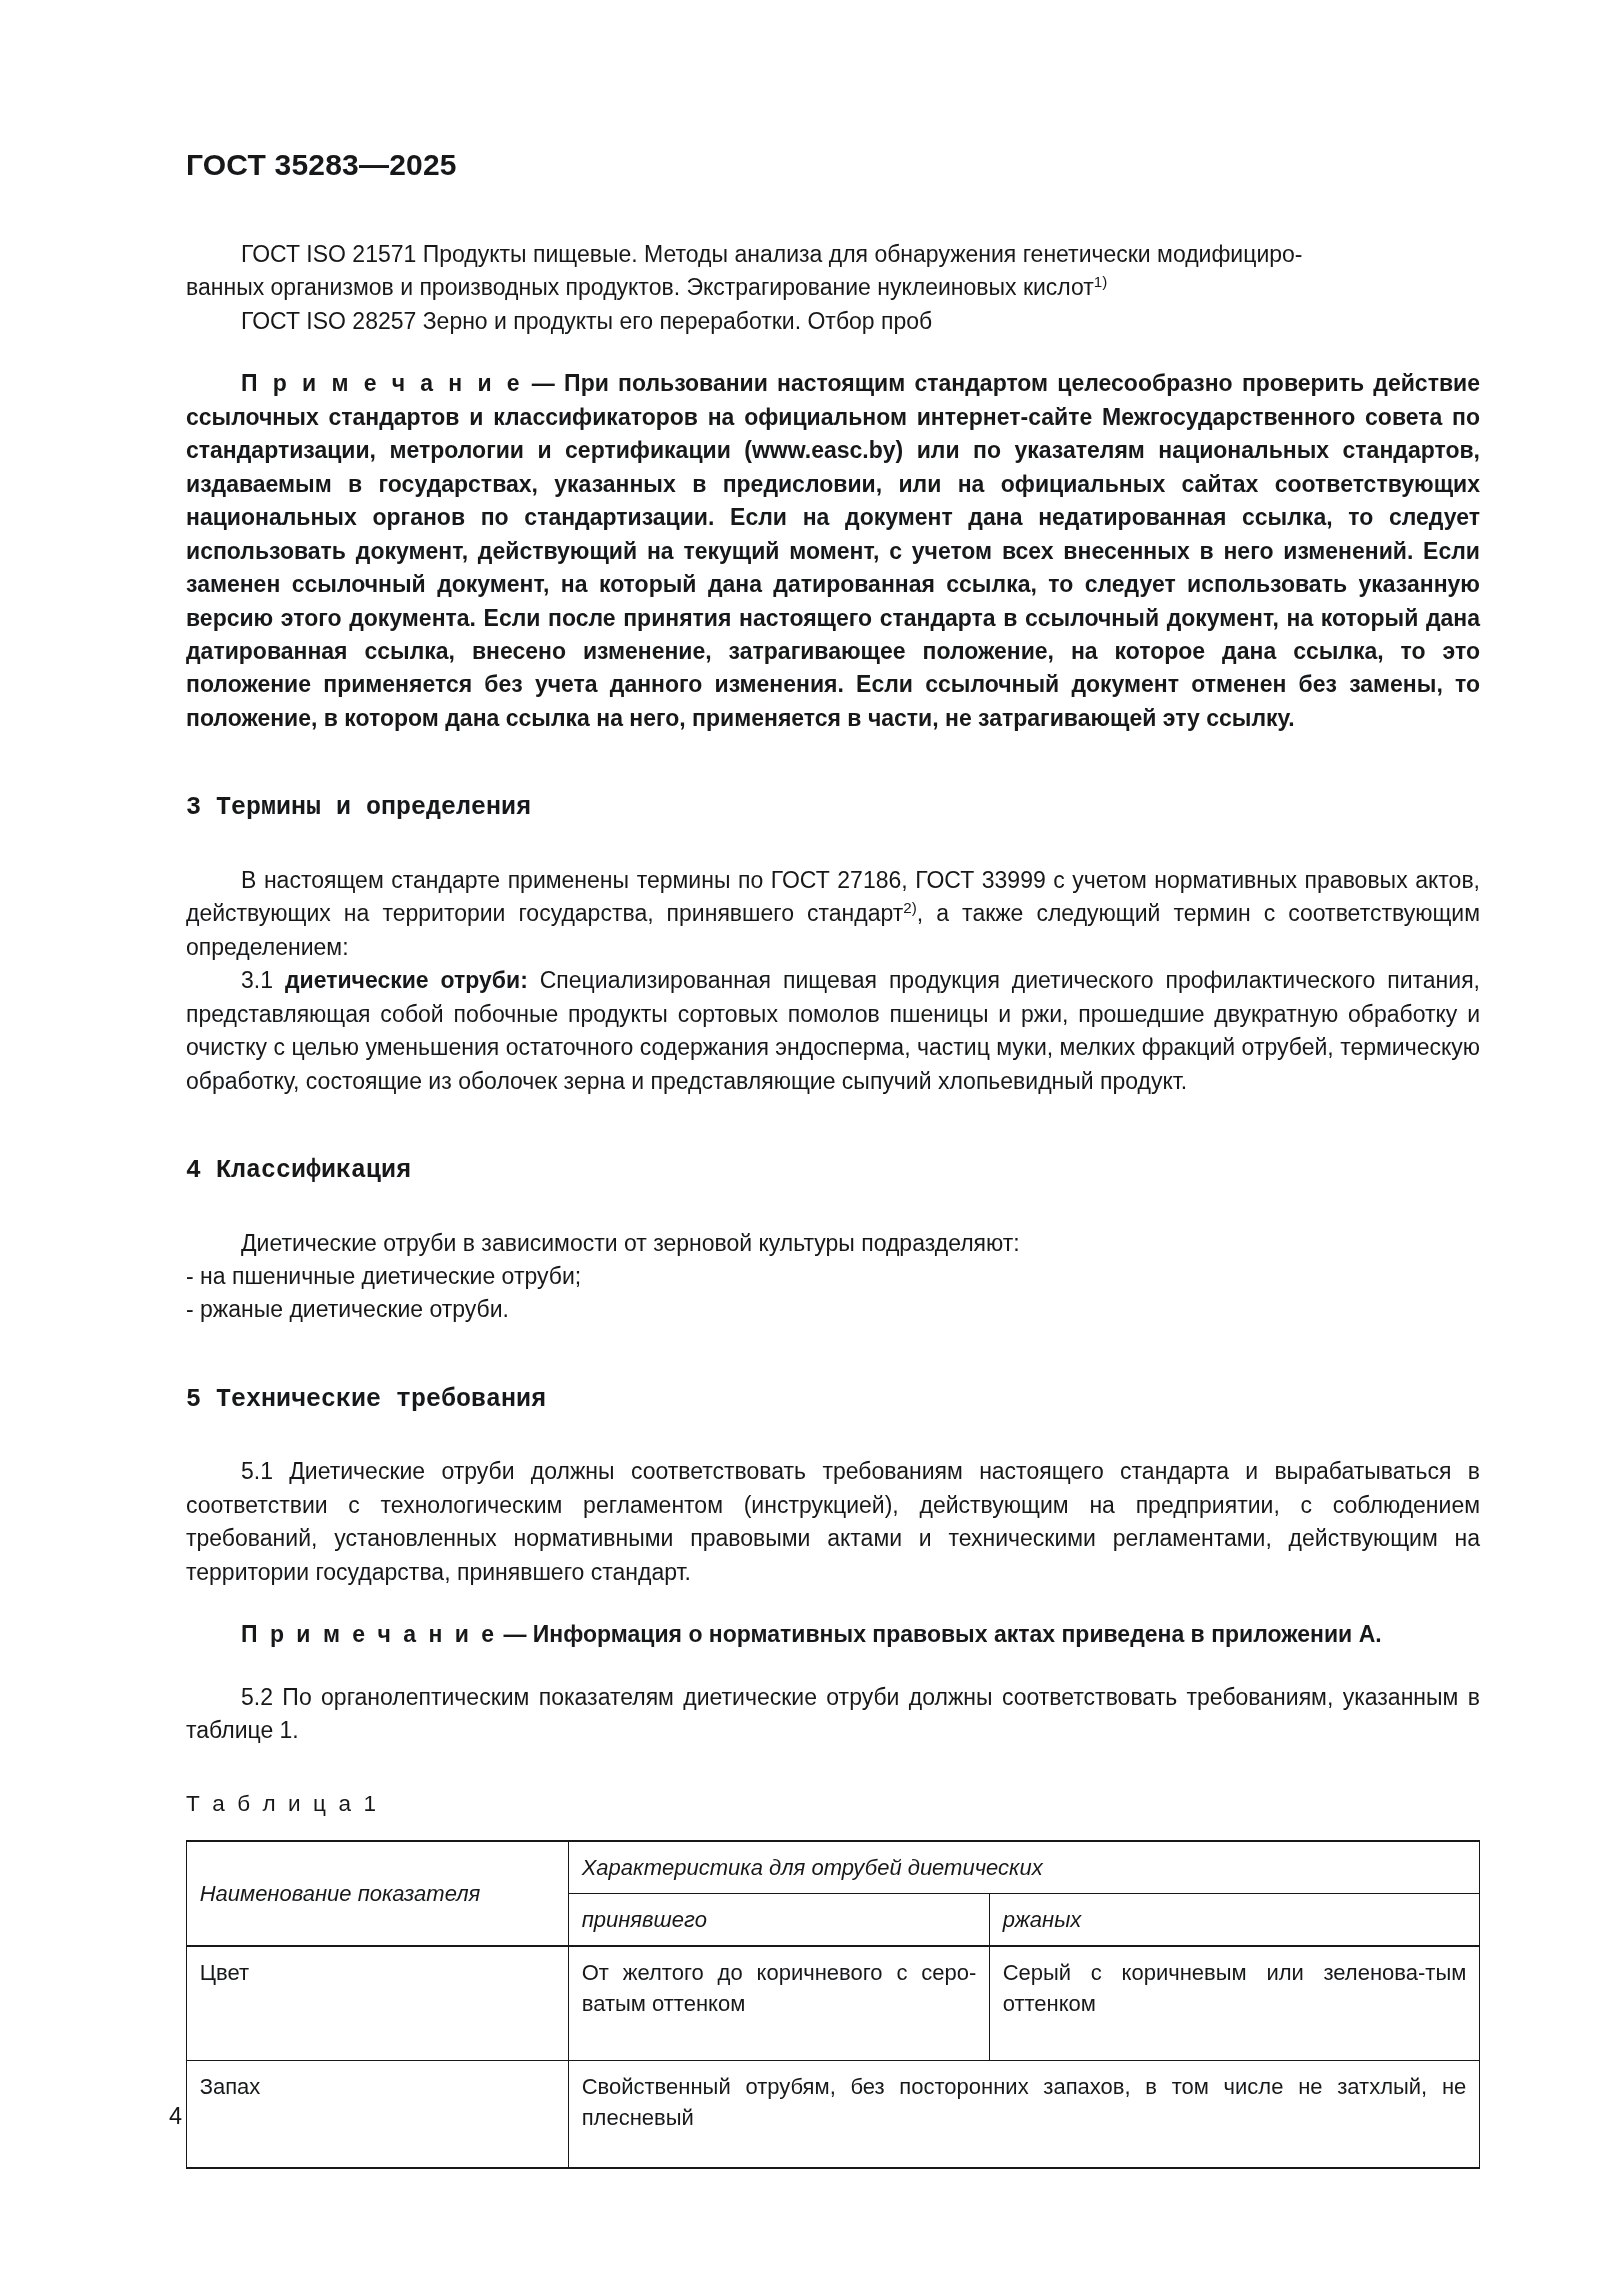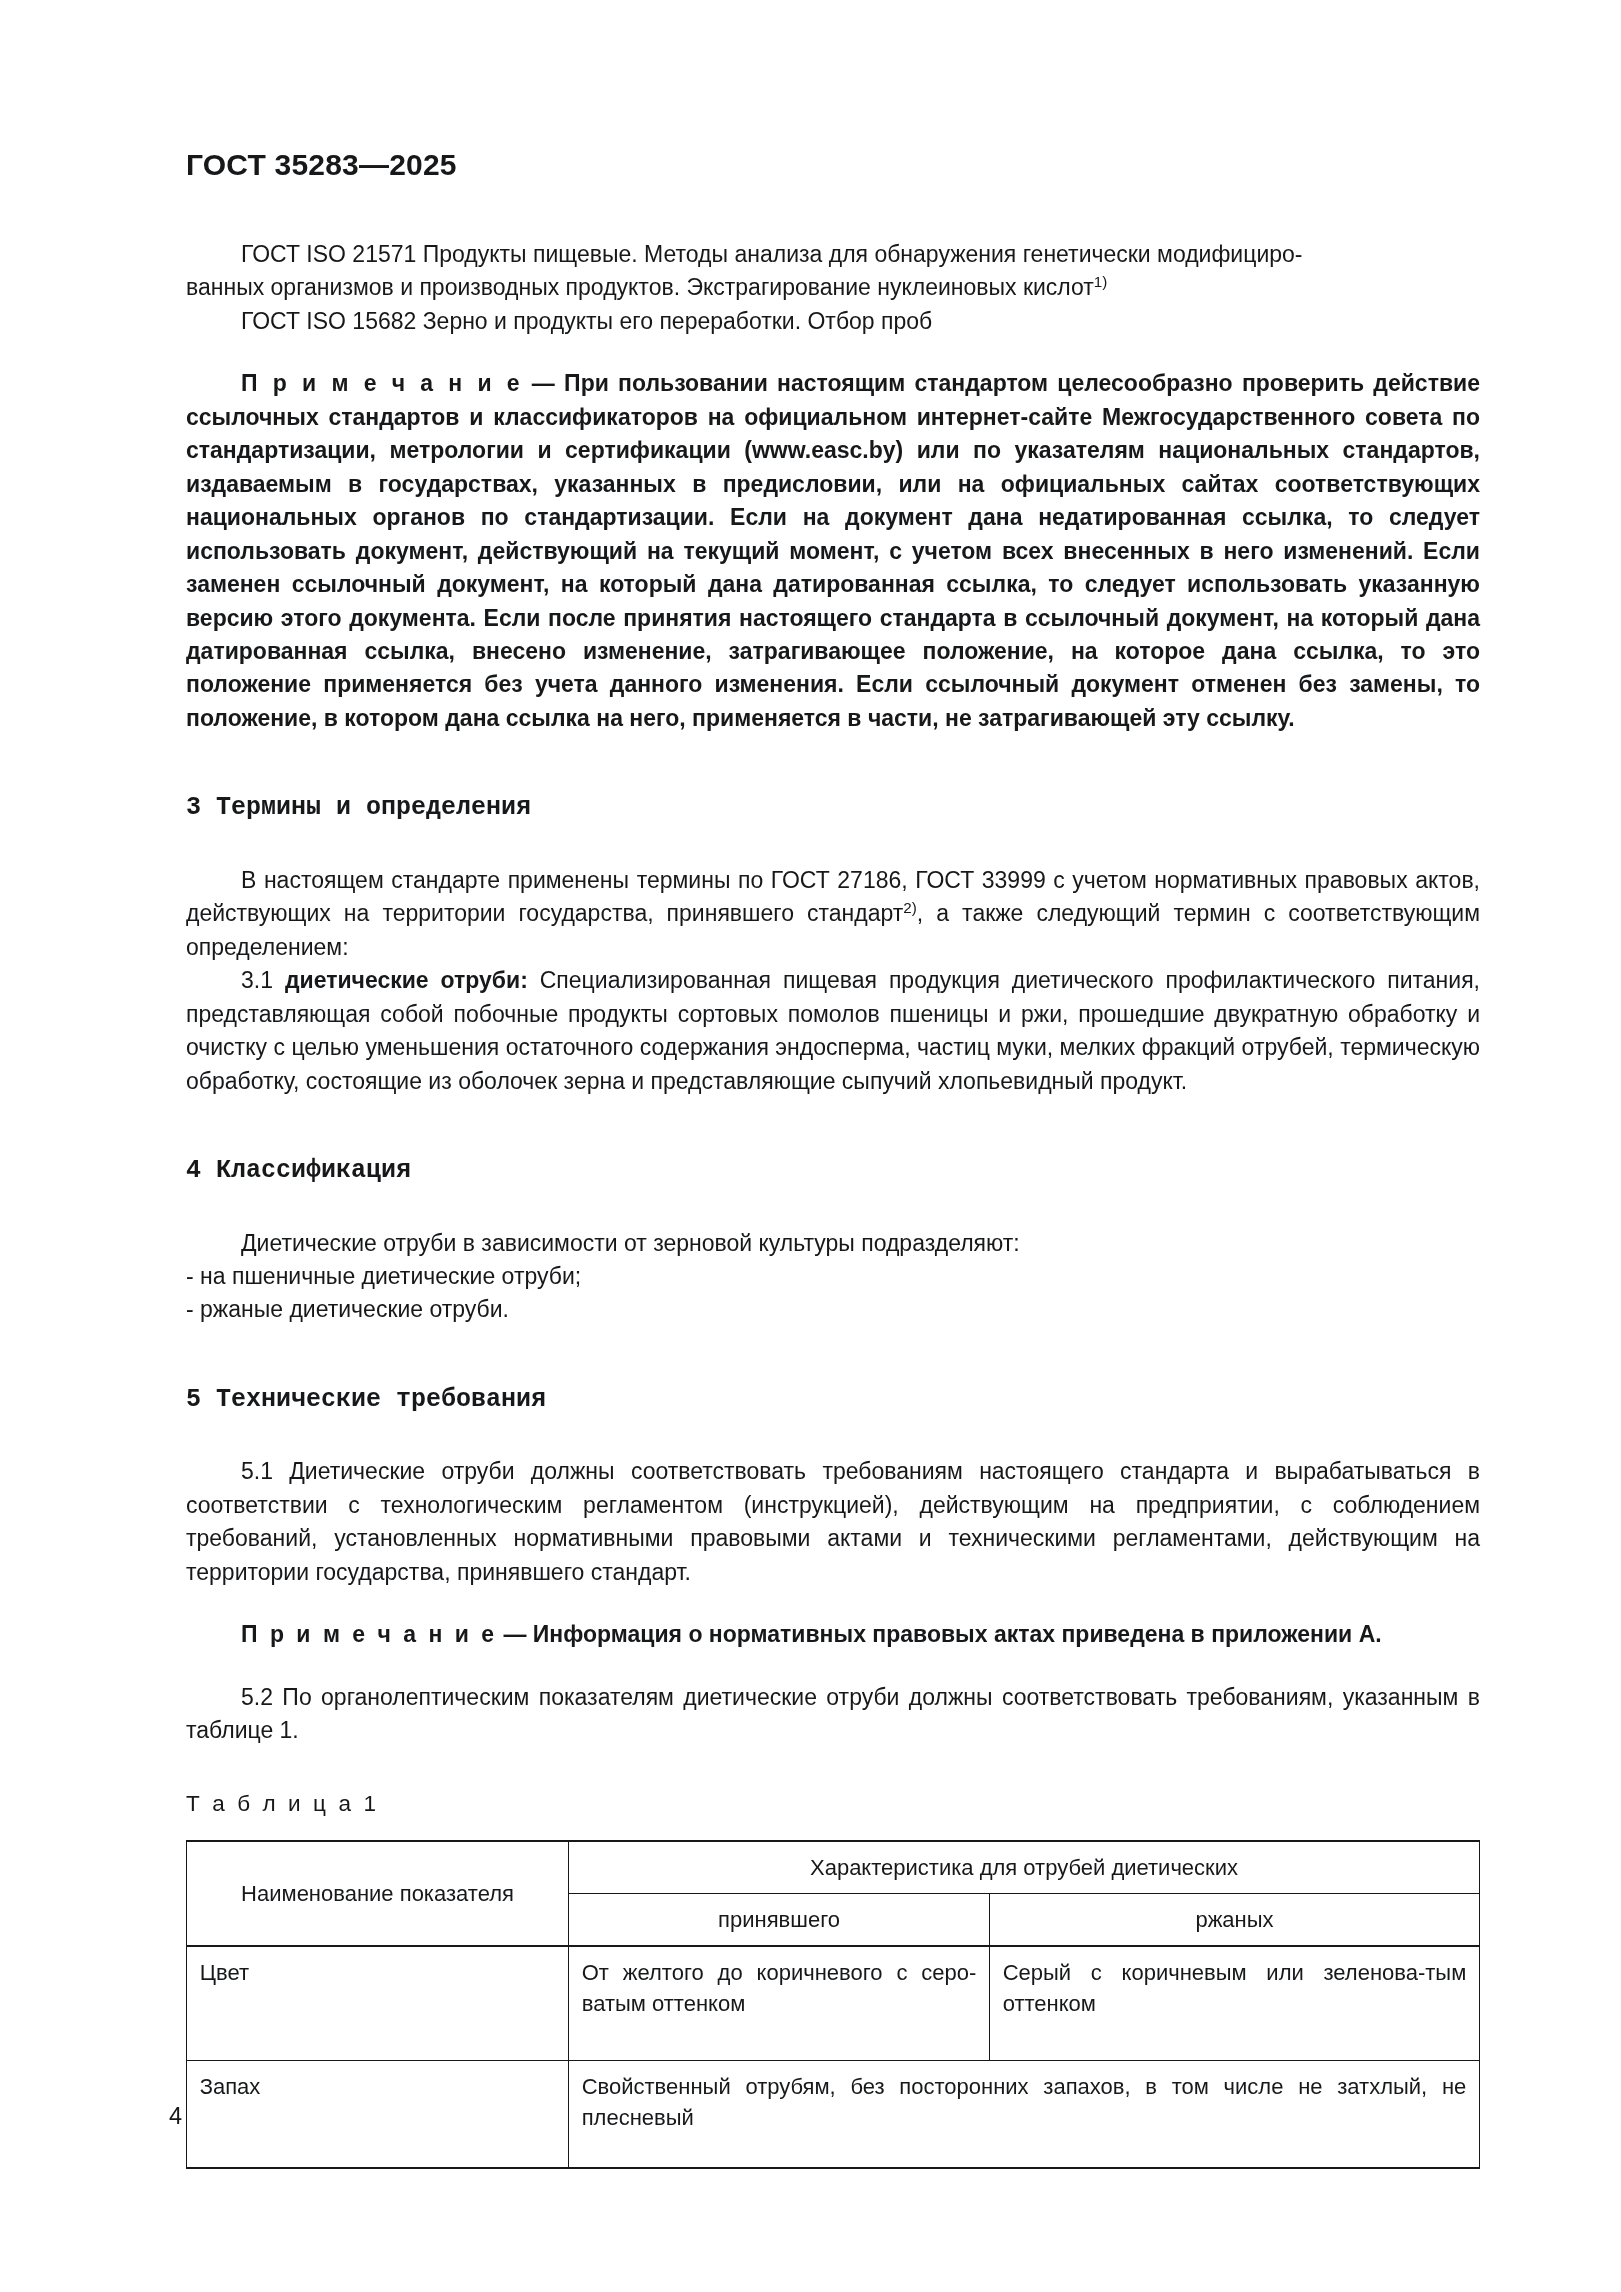--- a/index.html
+++ b/index.html
@@ -83,21 +83,21 @@
     border: 1.6px solid #17181a;
     font-weight: normal;
     font-size: 22px;
     line-height: 1.42;
     padding: 9.8px 12.7px;
     vertical-align: top;
   }
   table.t1 .outer-top    { border-top-width: 2.9px; }
   table.t1 .outer-bottom { border-bottom-width: 2.9px; }
   table.t1 .hdr-sep      { border-bottom-width: 2.9px; }
-  table.t1 .ctr { text-align: center; vertical-align: middle; }
+  table.t1 .ctr { text-align: left; vertical-align: middle; font-style: italic; }
   table.t1 .just { text-align: justify; }
   .col-name { width: 382px; }
   .col-a    { width: 421px; }
   .col-b    { width: 490px; }
   .cell-tall-a { height: 94px; }
   .cell-tall-b { height: 86px; }
   .page-num {
     position: absolute;
     left: 169px;
     top: 2103px;
@@ -111,21 +111,21 @@
 
   <div class="content">
 
     <div class="doc-header">ГОСТ 35283—2025</div>
 
     <p>
       <span style="display:inline-block;width:55px"></span><span>ГОСТ ISO 21571 Продукты пищевые. Методы анализа для обнаружения генетически модифициро-</span><br>
       <span>ванных организмов и производных продуктов. Экстрагирование нуклеиновых кислот</span><sup>1)</sup>
     </p>
 
-    <p class="indent">ГОСТ ISO 15682 Зерно и продукты его переработки. Отбор проб</p>
+    <p class="indent">ГОСТ ISO 28257 Зерно и продукты его переработки. Отбор проб</p>
 
     <div class="gap-note"></div>
 
     <p class="note">
       <span class="note-label">П р и м е ч а н и е</span><span> — </span><span>При пользовании настоящим стандартом целесообразно проверить действие ссылочных стандартов и классификаторов на официальном интернет-сайте Межгосударственного совета по стандартизации, метрологии и сертификации (www.easc.by) или по указателям национальных стандартов, издаваемым в государствах, указанных в предисловии, или на официальных сайтах соответствующих национальных органов по стандартизации. Если на документ дана недатированная ссылка, то следует использовать документ, действующий на текущий момент, с учетом всех внесенных в него изменений. Если заменен ссылочный документ, на который дана датированная ссылка, то следует использовать указанную версию этого документа. Если после принятия настоящего стандарта в ссылочный документ, на который дана датированная ссылка, внесено изменение, затрагивающее положение, на которое дана ссылка, то это положение применяется без учета данного изменения. Если ссылочный документ отменен без замены, то положение, в котором дана ссылка на него, применяется в части, не затрагивающей эту ссылку.</span>
     </p>
 
     <div class="gap-sec-before"></div>
     <h2 class="sec-h">3 Термины и определения</h2>
     <div class="gap-sec-after"></div>

